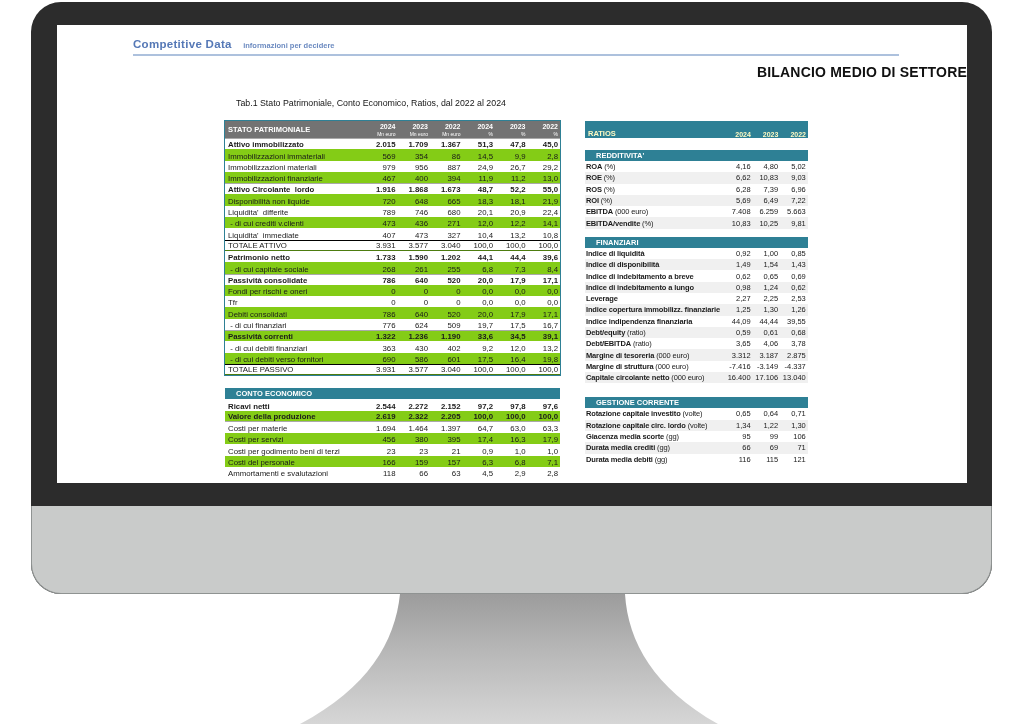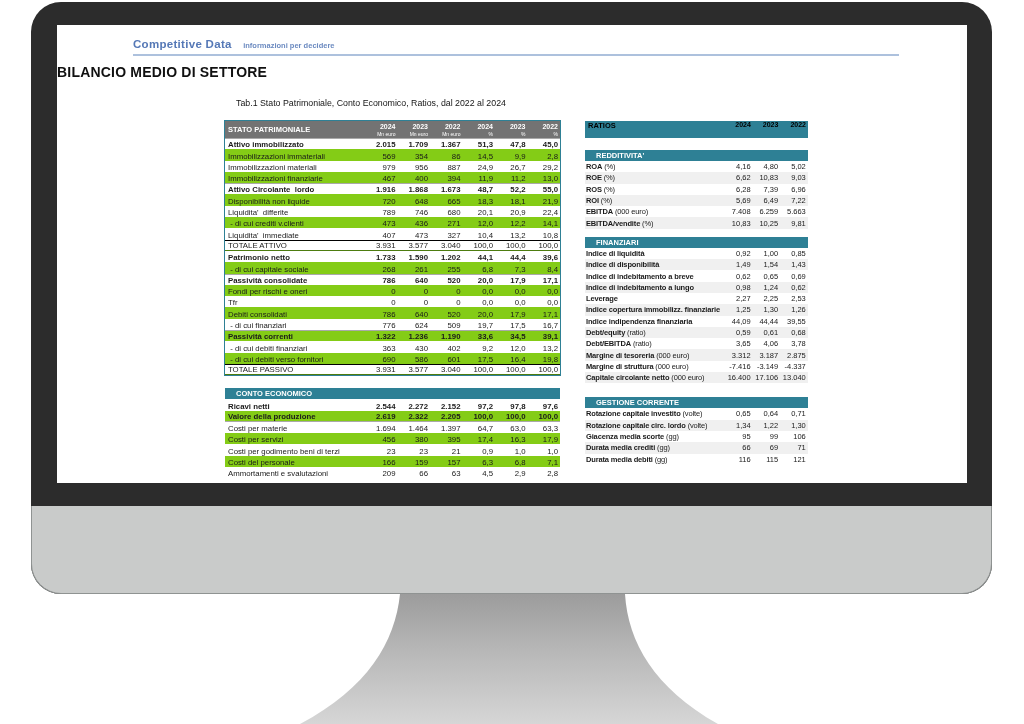--- a/index.html
+++ b/index.html
@@ -14,21 +14,21 @@
   .chin    { position:absolute; left:0; bottom:0; width:100%; height:88px;
              background:#c9cbca; border-radius:0 0 30px 30px;
              border:1px solid #8f9392; border-top:none; }
   .stand   { position:absolute; left:290px; top:594px; width:440px; height:130px; }
 
   
   .logo { position:absolute; left:76px; top:9px; white-space:nowrap; }
   .brand   { font-size:11.5px; font-weight:bold; color:#5578b6; letter-spacing:0.3px; }
   .tagline { font-size:7.5px;  font-weight:bold; color:#6b8ac0; margin-left:7px; }
   .logo-rule { position:absolute; left:76px; top:29px; width:766px; height:2px; background:#adc1dd; }
-  .title   { position:absolute; left:0; top:39px; width:100%; text-align:left;
+  .title   { position:absolute; left:0; top:39px; width:100%; text-align:right;
              font-size:14px; font-weight:bold; color:#101010; letter-spacing:0.2px; }
   .caption { position:absolute; left:179px; top:73px; font-size:8.8px; color:#151515; }
 
   
   .ltable { position:absolute; left:168px; top:96px; width:335px; }
   .rtable { position:absolute; left:528px; top:96px; width:223px; }
 
   .sp-box { outline:1px solid #2e8095; }
 
   .thead { display:flex; background:#737373; color:#ffffff; height:17px; align-items:center; }
@@ -45,21 +45,21 @@
   .row.bold { font-weight:bold; }
   .row.total { font-weight:normal; border-top:1px solid #000; border-bottom:1px solid #4d7c0f; }
   .row.ruletop { border-top:1px solid #a9a9a9; }
   .row.rulebottom { border-bottom:1px solid #a9a9a9; }
 
   .band { height:11px; background:#2e8095; color:#ffffff; font-size:7.5px; font-weight:bold;
           display:flex; align-items:center; padding-left:11px; }
   .ce-block { margin-top:13px; }
 
   
-  .rhead { display:flex; background:#2e8095; color:#000000; height:17px; align-items:flex-start;gap:16px; }
+  .rhead { display:flex; background:#2e8095; color:#fef9c3; height:17px; align-items:flex-end;gap:16px; }
   .rhead .hlbl { width:140px; padding-left:3px; font-size:7.5px; font-weight:bold; }
   .ryear { width:27.6px; text-align:right; padding-right:2px; font-size:7px; font-weight:bold; }
 
   .rsection { margin-top:12px; }
   .rsection:nth-of-type(2) { margin-top:8px; }
   .rsection:nth-of-type(3) { margin-top:14px; }
 
   .rrow { display:flex; height:11.3px; align-items:center; font-size:7.5px; color:#1a1a1a; }
   .rrow.stripe { background:#f0f0f0; }
   .rlbl { width:140px; padding-left:1px; white-space:nowrap; letter-spacing:-0.15px; overflow:visible; }
@@ -358,21 +358,21 @@
               <div class="lbl">Costi del personale</div>
               <div class="val">166</div>
               <div class="val">159</div>
               <div class="val">157</div>
               <div class="val">6,3</div>
               <div class="val">6,8</div>
               <div class="val">7,1</div>
             </div>
             <div class="row">
               <div class="lbl">Ammortamenti e svalutazioni</div>
-              <div class="val">209</div>
+              <div class="val">118</div>
               <div class="val">66</div>
               <div class="val">63</div>
               <div class="val">4,5</div>
               <div class="val">2,9</div>
               <div class="val">2,8</div>
             </div>
           </div>
       </div>
     </div>
 

